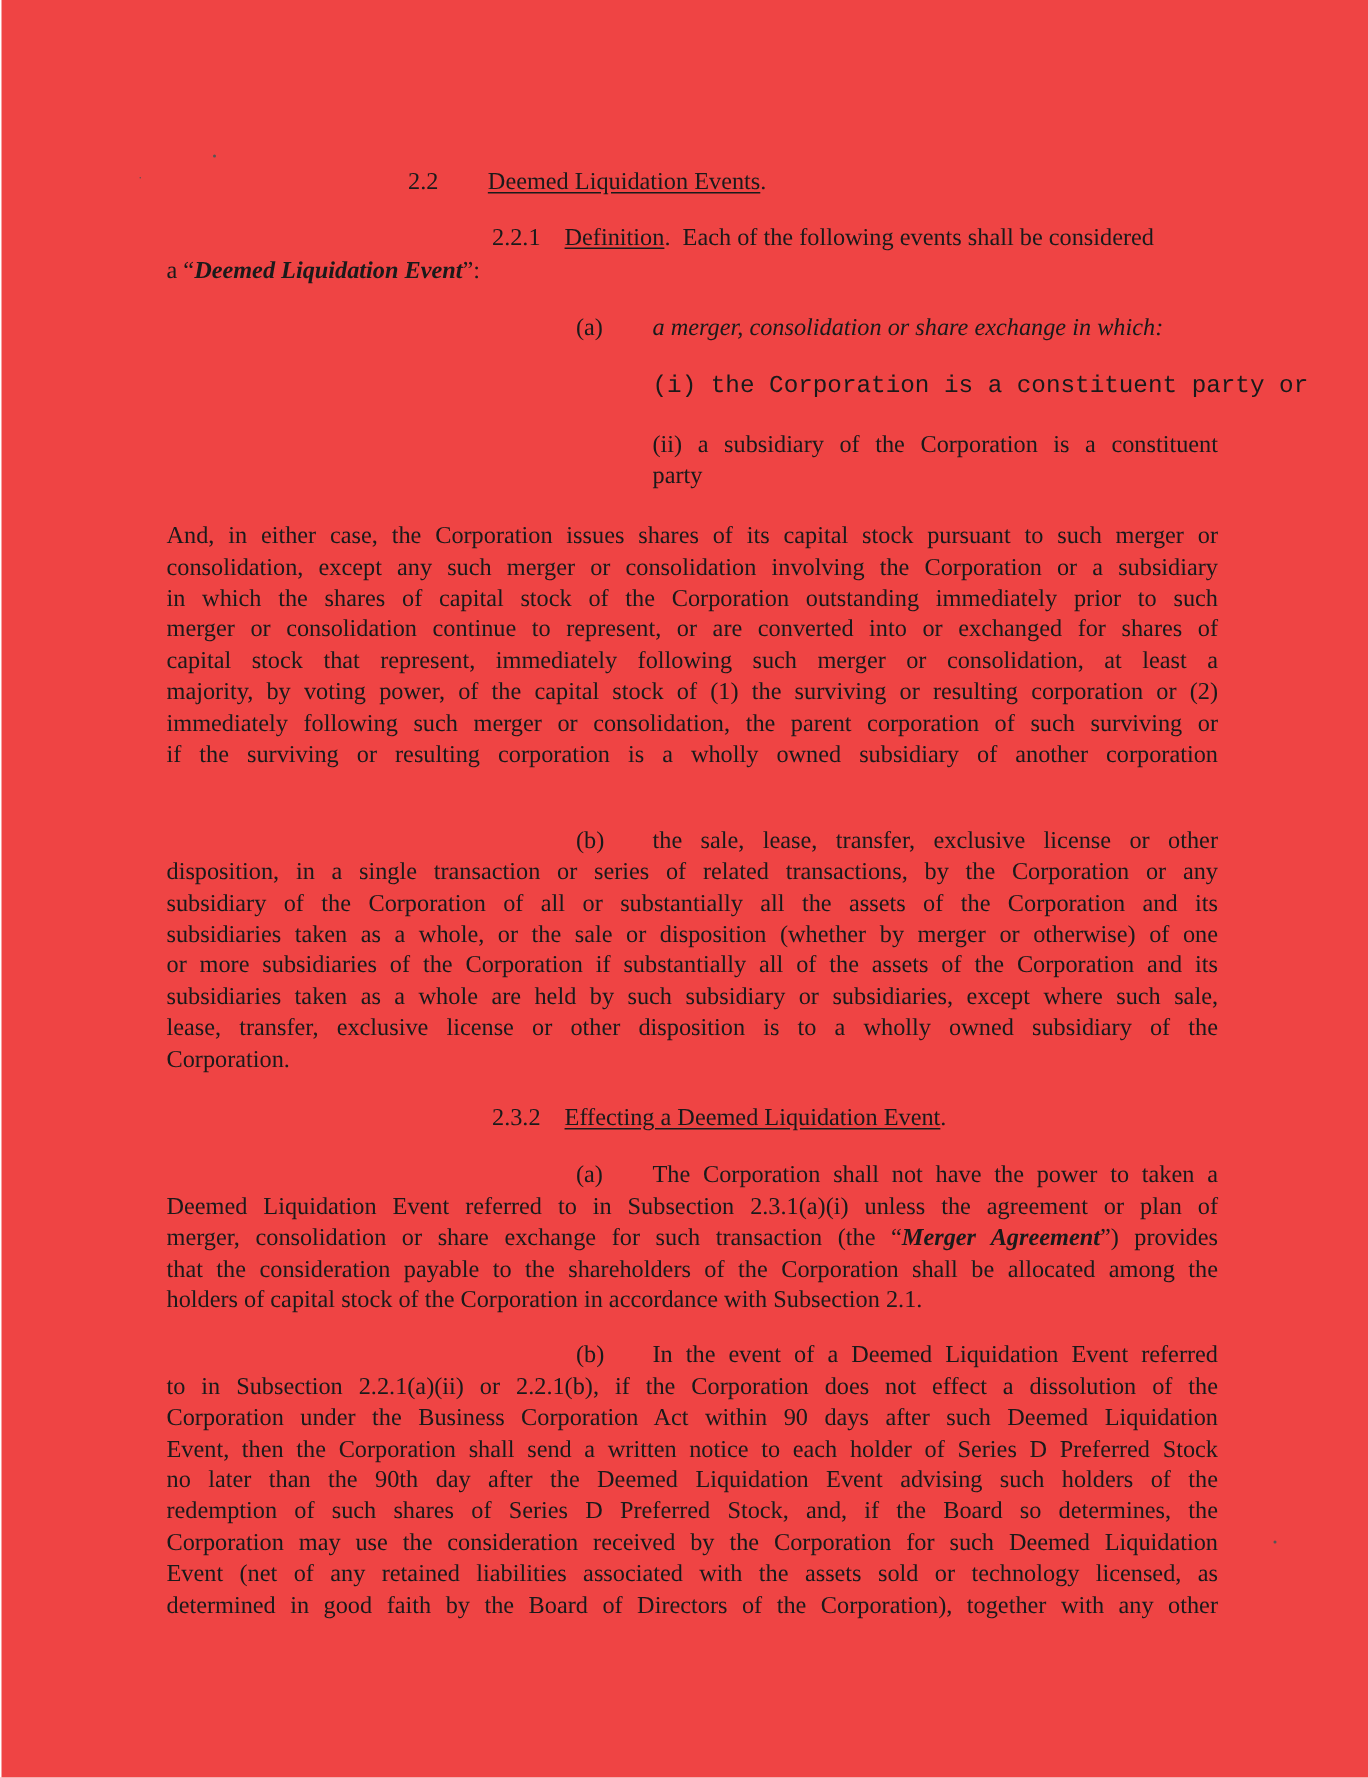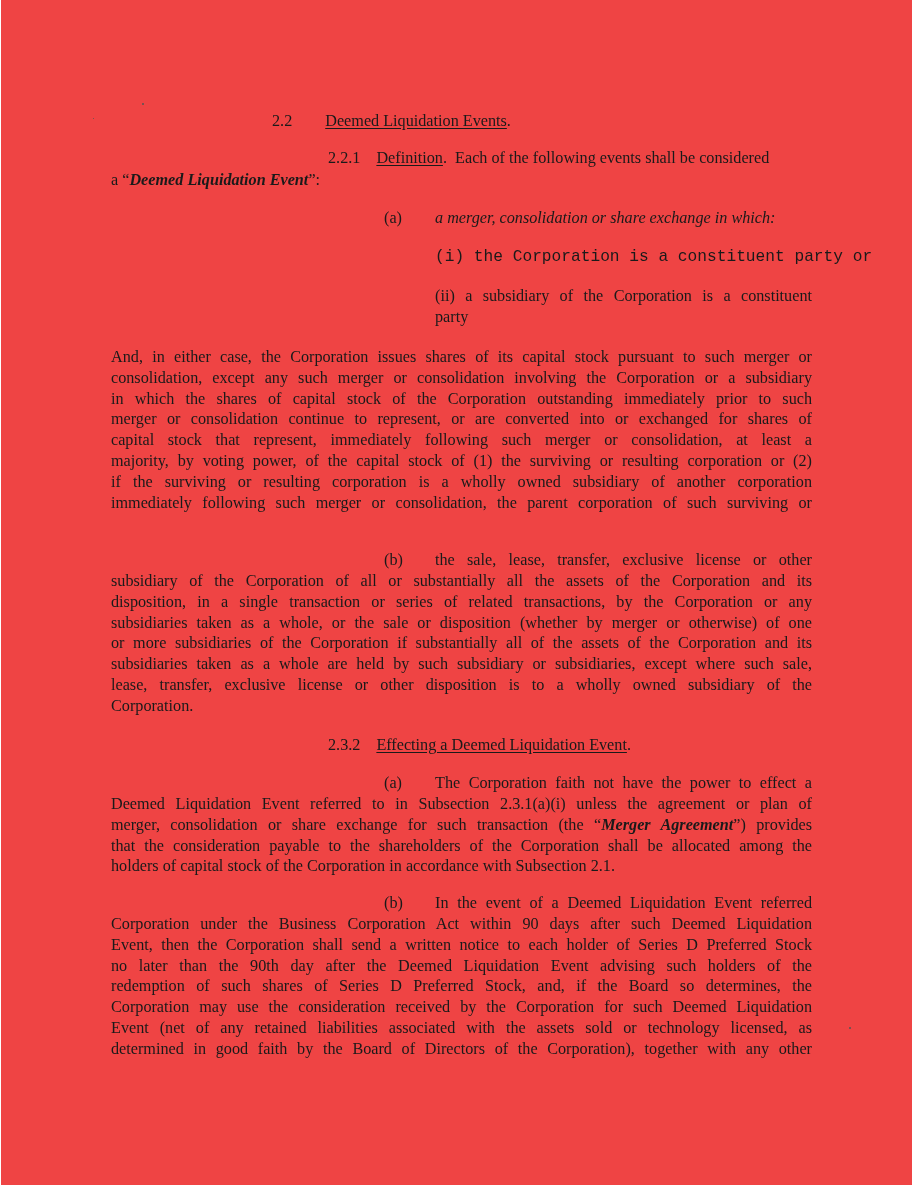--- a/index.html
+++ b/index.html
@@ -41,52 +41,53 @@
   <div class="ln" style="left:434px;top:286px;width:377px;text-align:justify;text-align-last:justify;">(ii) a subsidiary of the Corporation is a constituent</div>
   <div class="ln" style="left:434px;top:307px;">party</div>
 
   <div class="just" style="top:347px;">
     <span class="row">And, in either case, the Corporation issues shares of its capital stock pursuant to such merger or</span>
     <span class="row">consolidation, except any such merger or consolidation involving the Corporation or a subsidiary</span>
     <span class="row">in which the shares of capital stock of the Corporation outstanding immediately prior to such</span>
     <span class="row">merger or consolidation continue to represent, or are converted into or exchanged for shares of</span>
     <span class="row">capital stock that represent, immediately following such merger or consolidation, at least a</span>
     <span class="row">majority, by voting power, of the capital stock of (1) the surviving or resulting corporation or (2)</span>
+    <span class="row">immediately following such merger or consolidation, the parent corporation of such surviving or</span>
     <span class="row">if the surviving or resulting corporation is a wholly owned subsidiary of another corporation</span>
-    <span class="row">immediately following such merger or consolidation, the parent corporation of such surviving or</span>
   </div>
 
   <div class="ln" style="left:383px;top:550px;">(b)</div>
   <div class="ln" style="left:434px;top:550px;width:377px;text-align:justify;text-align-last:justify;">the sale, lease, transfer, exclusive license or other</div>
   <div class="just" style="top:571px;">
+    <span class="row">disposition, in a single transaction or series of related transactions, by the Corporation or any</span>
     <span class="row">subsidiary of the Corporation of all or substantially all the assets of the Corporation and its</span>
-    <span class="row">disposition, in a single transaction or series of related transactions, by the Corporation or any</span>
     <span class="row">subsidiaries taken as a whole, or the sale or disposition (whether by merger or otherwise) of one</span>
     <span class="row">or more subsidiaries of the Corporation if substantially all of the assets of the Corporation and its</span>
     <span class="row">subsidiaries taken as a whole are held by such subsidiary or subsidiaries, except where such sale,</span>
     <span class="row">lease, transfer, exclusive license or other disposition is to a wholly owned subsidiary of the</span>
     <span class="row last">Corporation.</span>
   </div>
 
   <div class="ln" style="left:327px;top:735px;">
     <span>2.3.2</span><span style="display:inline-block;width:16px;"></span><u>Effecting a Deemed Liquidation Event</u><span>.</span>
   </div>
 
   <div class="ln" style="left:383px;top:773px;">(a)</div>
-  <div class="ln" style="left:434px;top:773px;width:377px;text-align:justify;text-align-last:justify;">The Corporation faith not have the power to effect a</div>
+  <div class="ln" style="left:434px;top:773px;width:377px;text-align:justify;text-align-last:justify;">The Corporation shall not have the power to taken a</div>
   <div class="just" style="top:794px;">
     <span class="row">Deemed Liquidation Event referred to in Subsection 2.3.1(a)(i) unless the agreement or plan of</span>
     <span class="row"><span>merger, consolidation or share exchange for such transaction (the “</span><span class="bi">Merger Agreement</span><span>”) provides</span></span>
     <span class="row">that the consideration payable to the shareholders of the Corporation shall be allocated among the</span>
     <span class="row last">holders of capital stock of the Corporation in accordance with Subsection 2.1.</span>
   </div>
 
   <div class="ln" style="left:383px;top:893px;">(b)</div>
   <div class="ln" style="left:434px;top:893px;width:377px;text-align:justify;text-align-last:justify;">In the event of a Deemed Liquidation Event referred</div>
   <div class="just" style="top:914px;">
+    <span class="row">to in Subsection 2.2.1(a)(ii) or 2.2.1(b), if the Corporation does not effect a dissolution of the</span>
     <span class="row">Corporation under the Business Corporation Act within 90 days after such Deemed Liquidation</span>
     <span class="row">Event, then the Corporation shall send a written notice to each holder of Series D Preferred Stock</span>
     <span class="row">no later than the 90th day after the Deemed Liquidation Event advising such holders of the</span>
     <span class="row">redemption of such shares of Series D Preferred Stock, and, if the Board so determines, the</span>
     <span class="row">Corporation may use the consideration received by the Corporation for such Deemed Liquidation</span>
     <span class="row">Event (net of any retained liabilities associated with the assets sold or technology licensed, as</span>
     <span class="row">determined in good faith by the Board of Directors of the Corporation), together with any other</span>
   </div>
 
 </div>

